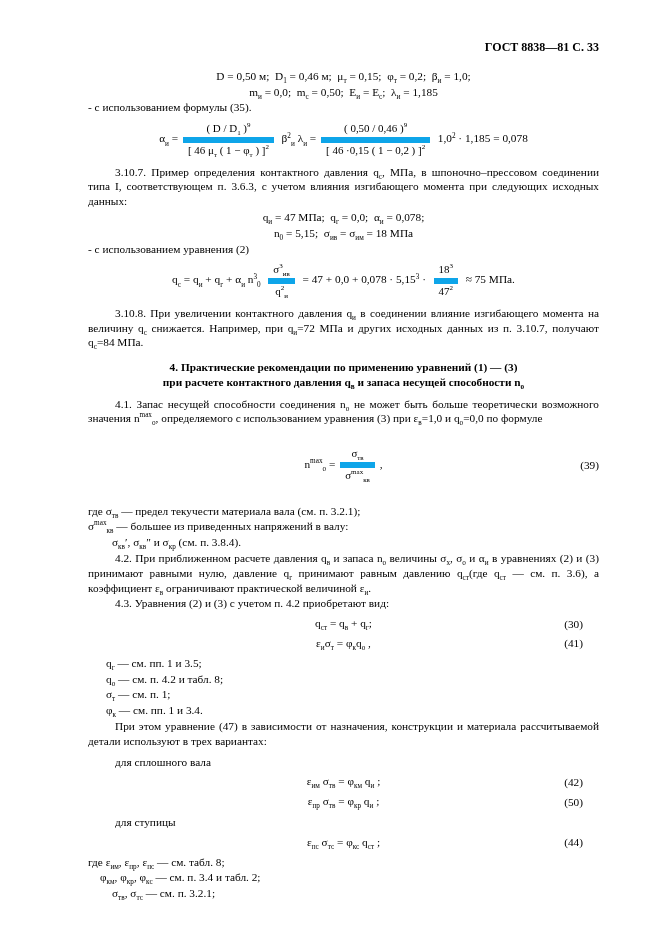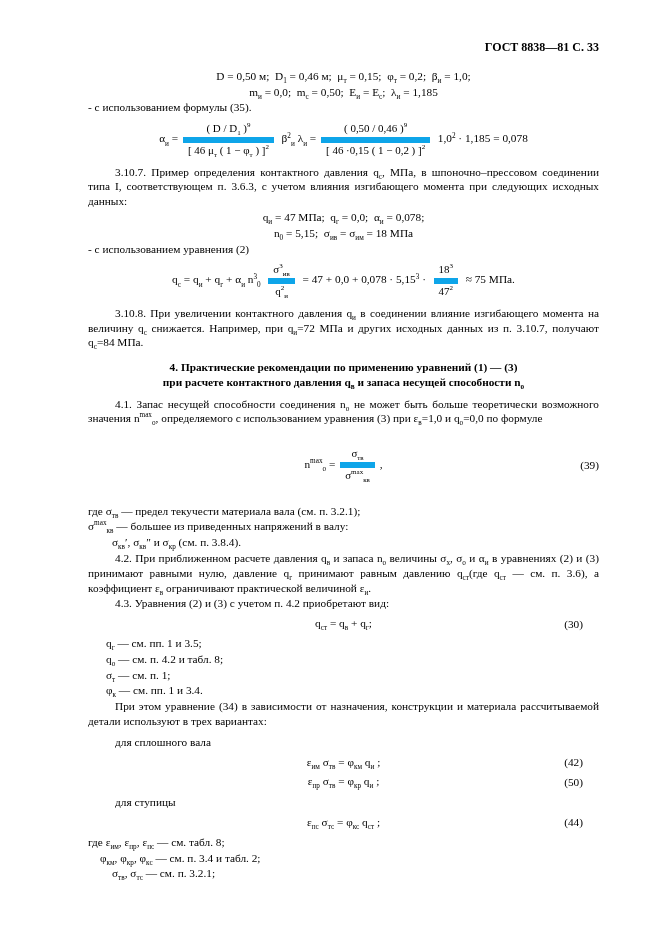--- a/index.html
+++ b/index.html
@@ -84,27 +84,31 @@
   <div class="pline w39-2">σ<sub>кв</sub>′, σ<sub>кв</sub>″ и σ<sub>кр</sub> (см. п. 3.8.4).</div>
 
   <div class="para">4.2. При приближенном расчете давления q<sub>в</sub> и запаса n<sub>о</sub> величины σ<sub>х</sub>, σ<sub>о</sub> и α<sub>и</sub> в уравнениях (2) и (3) принимают равными нулю, давление q<sub>г</sub> принимают равным давлению q<sub>ст</sub>(где q<sub>ст</sub> — см. п. 3.6), а коэффициент ε<sub>в</sub> ограничивают практической величиной ε<sub>и</sub>.</div>
 
   <div class="para">4.3. Уравнения (2) и (3) с учетом п. 4.2 приобретают вид:</div>
 
   <div class="eq">
     <span>q<sub>ст</sub> = q<sub>в</sub> + q<sub>г</sub>;</span>
     <span class="eq-num">(30)</span>
   </div>
+  <div class="eq">
+    <span>ε<sub>и</sub>σ<sub>т</sub> = φ<sub>к</sub>q<sub>о</sub> ,</span>
+    <span class="eq-num">(41)</span>
+  </div>
 
   <div class="pline w41-i">q<sub>г</sub> — см. пп. 1 и 3.5;</div>
   <div class="pline w41-i">q<sub>о</sub> — см. п. 4.2 и табл. 8;</div>
   <div class="pline w41-i">σ<sub>т</sub> — см. п. 1;</div>
   <div class="pline w41-i">φ<sub>к</sub> — см. пп. 1 и 3.4.</div>
 
-  <div class="para">При этом уравнение (34) в зависимости от назначения, конструкции и материала рассчитываемой детали используют в трех вариантах:</div>
+  <div class="para">При этом уравнение (47) в зависимости от назначения, конструкции и материала рассчитываемой детали используют в трех вариантах:</div>
 
   <div class="vlabel">для сплошного вала</div>
   <div class="eq">
     <span>ε<sub>им</sub> σ<sub>тв</sub> = φ<sub>км</sub> q<sub>и</sub> ;</span>
     <span class="eq-num">(42)</span>
   </div>
 
   <div class="eq">
     <span>ε<sub>пр</sub> σ<sub>тв</sub> = φ<sub>кр</sub> q<sub>и</sub> ;</span>
     <span class="eq-num">(50)</span>

